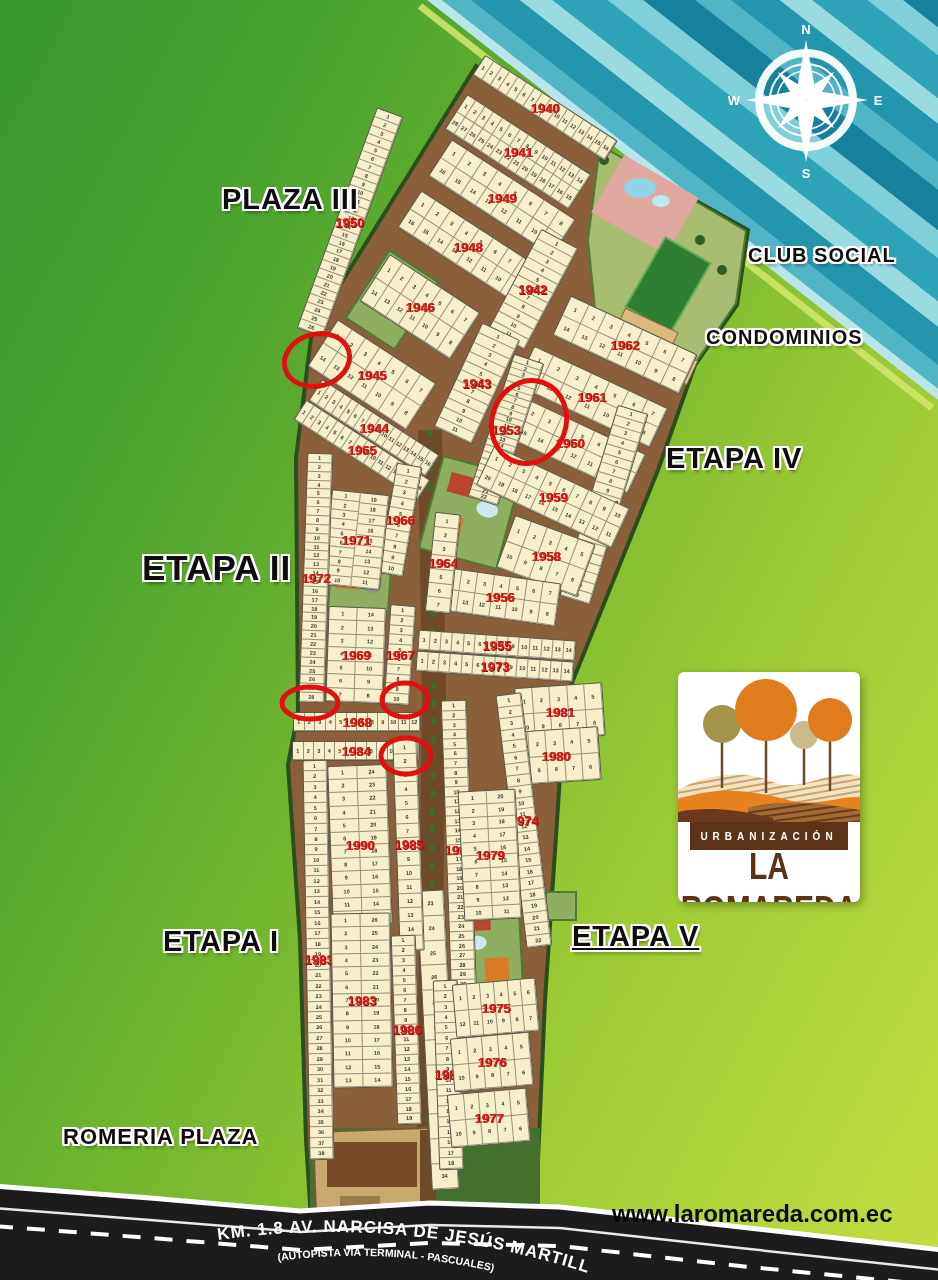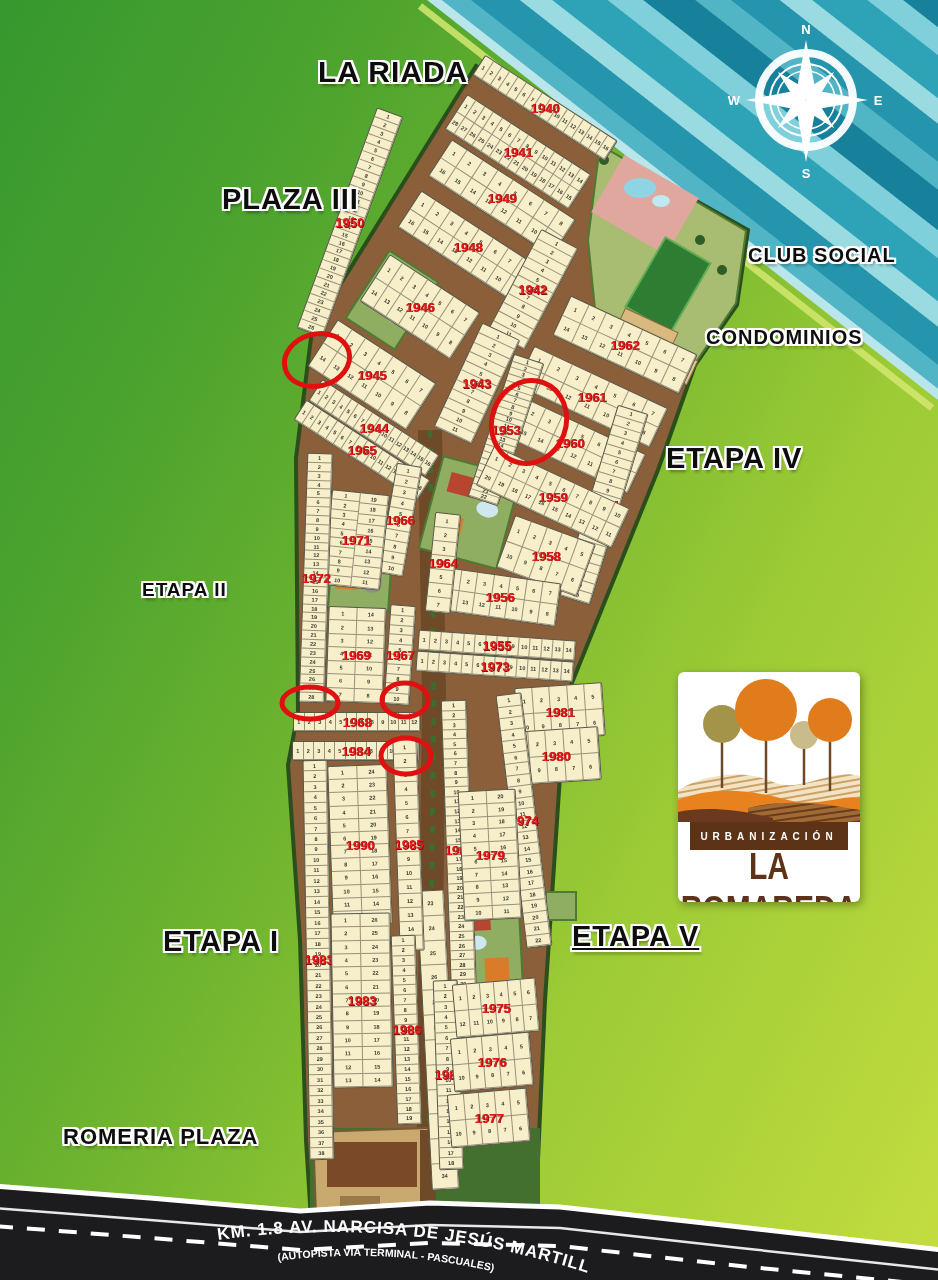--- a/index.html
+++ b/index.html
@@ -1244,29 +1244,29 @@
             <div class="cell">9</div>
             <div class="cell">8</div>
             <div class="cell">7</div>
             <div class="cell">6</div>
           </div>
         </div>
         <div class="blk-label" style="transform: translate(-50%, -50%) rotate(5deg);">1977</div>
       </div>
     </div>
 
-  <div class="map-label" style="left:318px;top:55px;font-size:30px;">LA RIADA</div>
   <div class="map-label" style="left:222px;top:183px;font-size:29px;">PLAZA III</div>
   <div class="map-label" style="left:748px;top:244px;font-size:20px;">CLUB SOCIAL</div>
   <div class="map-label" style="left:706px;top:326px;font-size:20px;">CONDOMINIOS</div>
   <div class="map-label" style="left:666px;top:442px;font-size:29px;">ETAPA IV</div>
-  <div class="map-label" style="left:142px;top:548px;font-size:19px;margin-top:31px;">ETAPA II</div>
+  <div class="map-label" style="left:142px;top:548px;font-size:35px;">ETAPA II</div>
   <div class="map-label" style="left:163px;top:925px;font-size:29px;">ETAPA I</div>
   <div class="map-label" style="left:572px;top:920px;font-size:29px;text-decoration:underline;">ETAPA V</div>
   <div class="map-label" style="left:63px;top:1124px;font-size:22px;text-align:right;">ROMERIA PLAZA</div>
+  <div class="plain-label" style="left:612px;top:1200px;font-size:24px;">www.laromareda.com.ec</div>
 
   <div id="logo-card">
     <svg width="182" height="150" viewBox="0 0 182 150">
       <path d="M0,118 C30,100 70,98 95,110 C125,122 150,95 182,104 L182,150 L0,150 Z" fill="url(#hstripe)"></path>
       <path d="M0,128 C40,112 80,120 110,128 C140,136 165,122 182,126 L182,150 L0,150 Z" fill="#e8821e"></path>
       <path d="M70,136 C110,126 150,132 182,138 L182,150 L70,150 Z" fill="url(#hstripe2)"></path>
       <path d="M0,140 C30,134 60,138 95,146 L95,150 L0,150 Z" fill="#6b3a1e"></path>
       <g stroke="#6b4a28" stroke-width="2.5">
         <line x1="44" y1="70" x2="44" y2="116"></line>
           <line x1="88" y1="68" x2="88" y2="121"></line>

